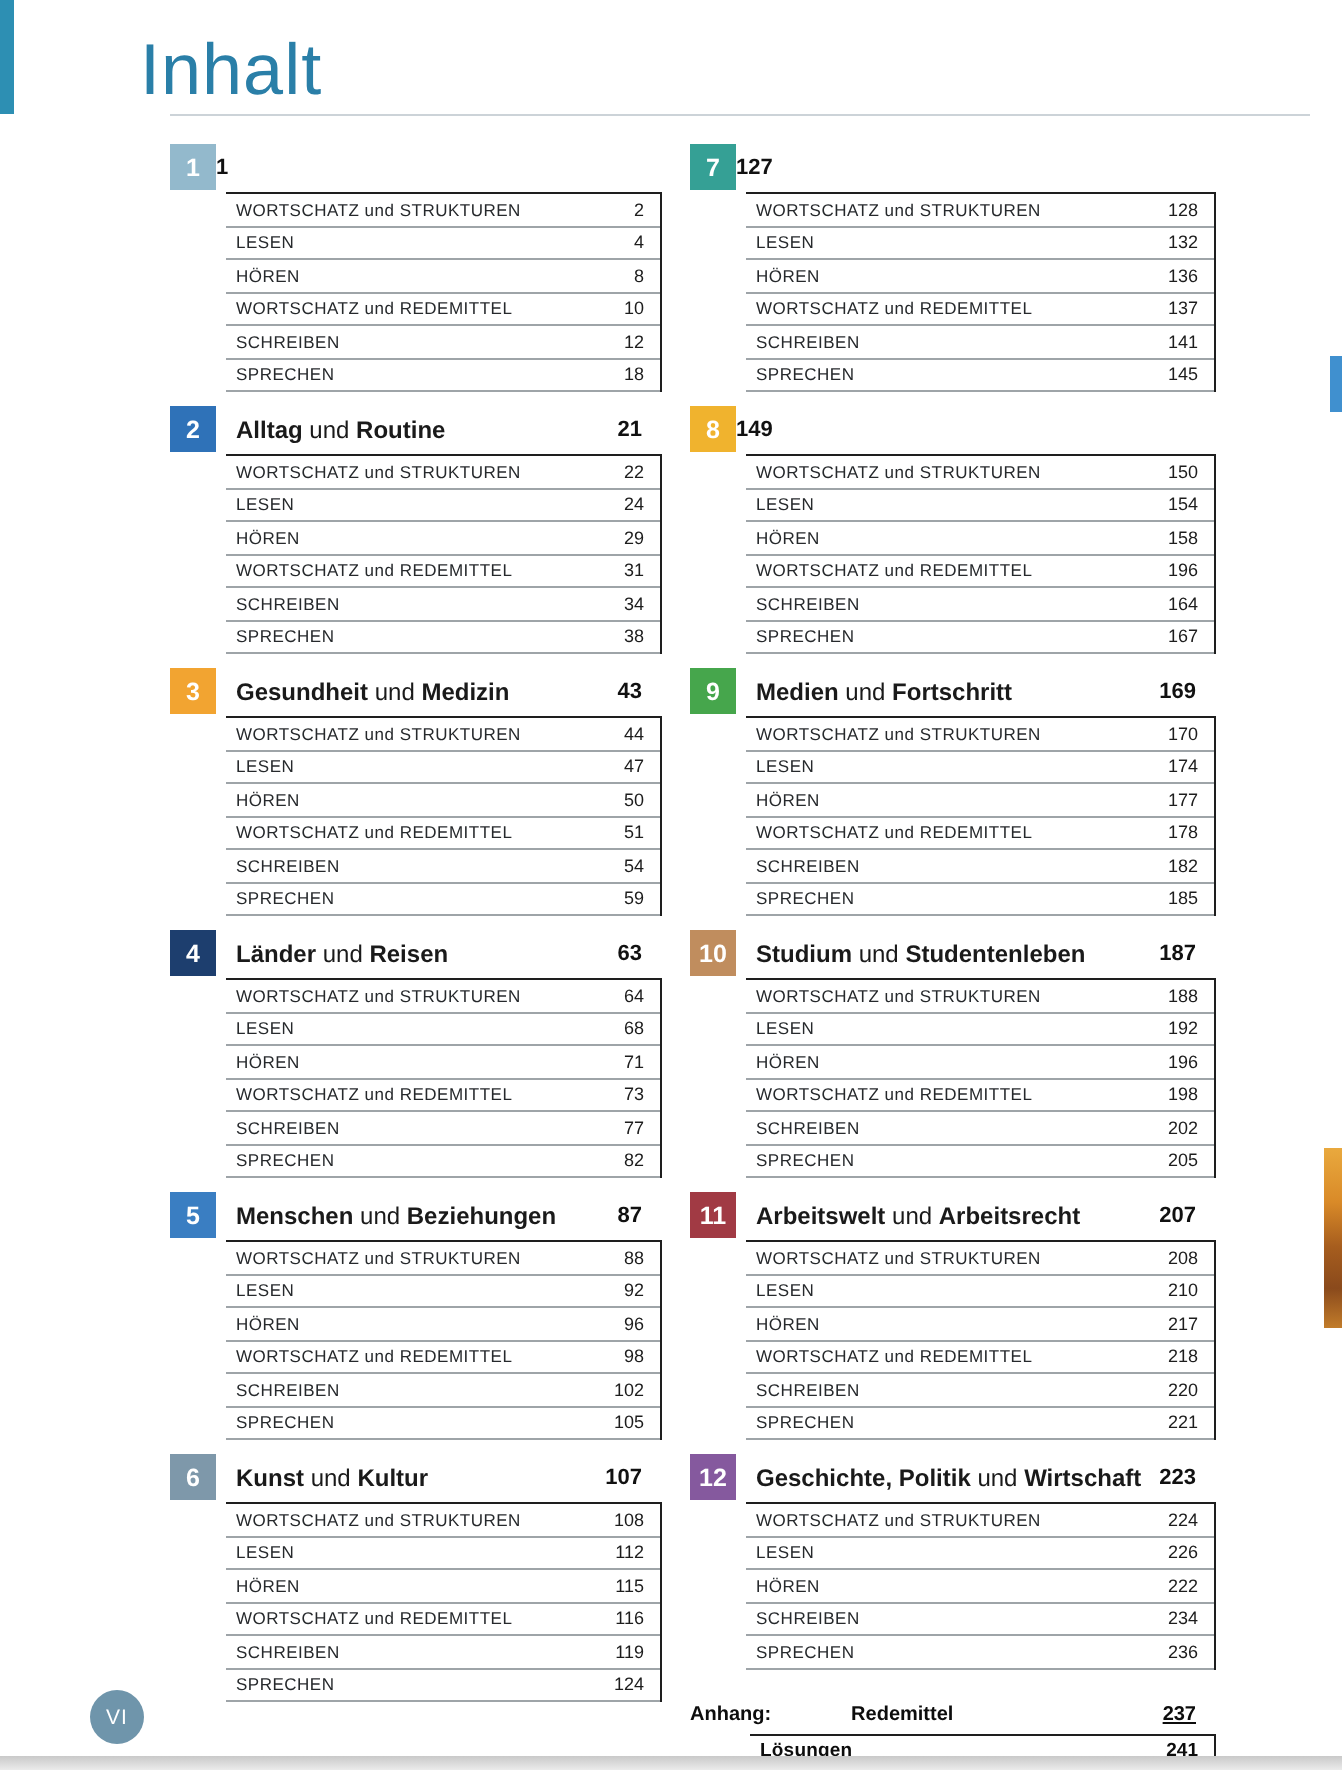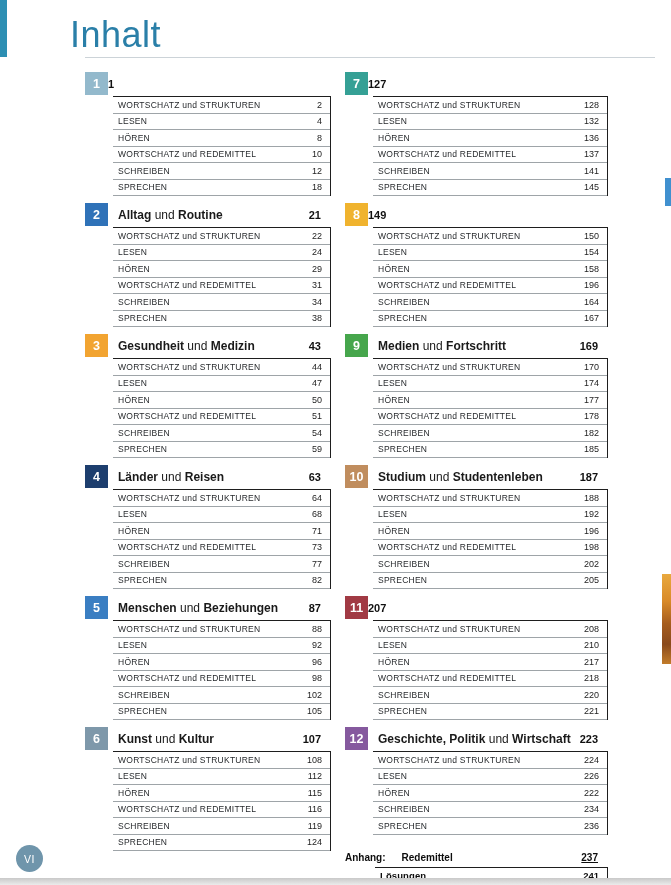--- a/index.html
+++ b/index.html
@@ -40,31 +40,31 @@
 
   .rows{margin-left:28px;margin-top:1px;border-top:1.5px solid #1e1e1e;border-right:1.2px solid #1e1e1e;}
   .row{
     display:flex;justify-content:space-between;align-items:center;
     height:15.5px;border-bottom:1px solid #9ea4a8;padding:0 8px 0 5px;
   }
   .row-label{font-size:8.5px;color:#26292c;letter-spacing:0.25px;white-space:nowrap;}
   .row-page{font-size:9px;color:#1d1d1d;}
 
   .anhang{margin-top:8px;}
-  .anhang-header{display:flex;align-items:center;height:16px;font-weight:700;font-size:10px;color:#0d0d0d;}
+  .anhang-header{display:flex;align-items:center;height:16px;font-weight:700;font-size:10px;color:#0d0d0d;gap:24px;}
   .anhang-label{margin-left:16px;}
   .anhang-spacer{flex:1;}
   .anhang-page{margin-right:10px;text-decoration:underline;}
   .anhang .rows{margin-left:30px;border-top:1.5px solid #1e1e1e;border-right:1.2px solid #1e1e1e;}
   .anhang .row{height:16px;border-bottom:1px solid #5a5a5a;}
   .anhang .row-label{font-size:9.5px;font-weight:700;color:#0d0d0d;letter-spacing:0.1px;}
   .anhang .row-page{font-size:9.5px;font-weight:700;color:#0d0d0d;}
 
   .page-num-badge{
-    position:absolute;left:16px;top:845px;width:27px;height:27px;border-radius:50%;
+    position:absolute;left:45px;top:845px;width:27px;height:27px;border-radius:50%;
     background:var(--page-badge);color:#fff;font-weight:400;font-size:10.5px;
     display:flex;align-items:center;justify-content:center;letter-spacing:0.5px;
   }
   .edge-blue{position:absolute;right:0;top:178px;width:6px;height:28px;background:#4090cf;}
   .edge-photo{
     position:absolute;right:0;top:574px;width:9px;height:90px;
     background:linear-gradient(180deg,#e9a93e 0%,#d98a28 30%,#a65d1e 55%,#8a4a1c 78%,#c27c2a 100%);
   }
   .bottom-strip{position:absolute;left:0;bottom:0;width:100%;height:7px;background:linear-gradient(180deg,#c9c9c9,#ebebeb);}
 </style>
@@ -404,20 +404,21 @@
   </div>
             <div class="row">
     <span class="row-label">SPRECHEN</span>
     <span class="row-page">205</span>
   </div>
           </div>
   </section>
         <section class="chapter">
     <div class="chapter-header">
       <span class="badge" style="background: rgb(161, 58, 68);">11</span>
+      <span class="chapter-title"><b>Arbeitswelt</b> und <b>Arbeitsrecht</b></span>
       <span class="chapter-page">207</span>
     </div>
     <div class="rows">
             <div class="row">
     <span class="row-label">WORTSCHATZ und STRUKTUREN</span>
     <span class="row-page">208</span>
   </div>
             <div class="row">
     <span class="row-label">LESEN</span>
     <span class="row-page">210</span>

